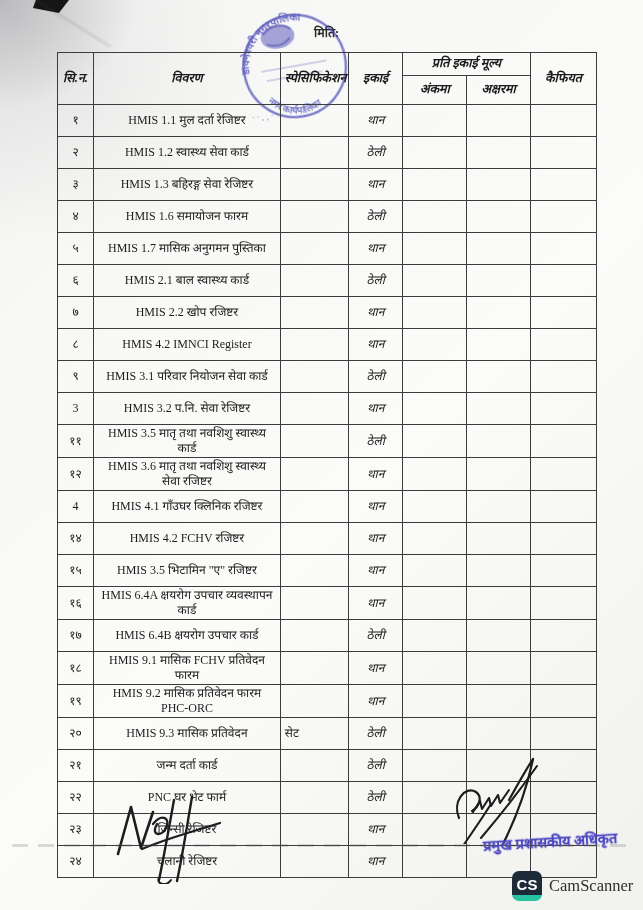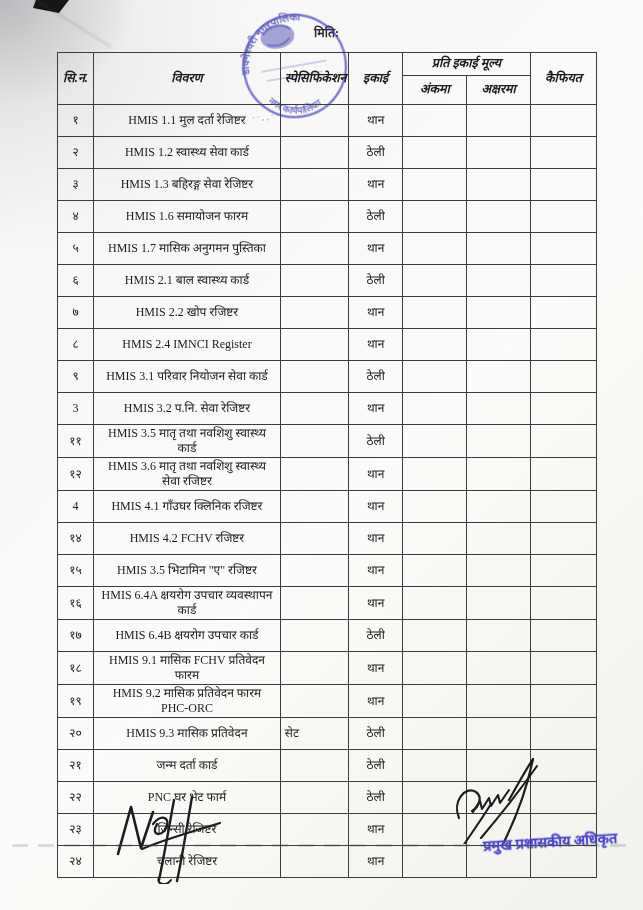--- a/index.html
+++ b/index.html
@@ -35,21 +35,21 @@
     overflow:hidden;background:transparent;
   }
   table.doc thead th{font-weight:bold;text-align:center;font-size:12.5px;font-style:italic;}
   table.doc thead tr.h1 th{height:20px;}
   table.doc thead tr.h2 th{height:26px;}
   th.spec-h{font-size:11px;}
   table.doc td{height:29px;}
   td.c-sn{text-align:center;font-size:12px;}
   td.c-description{text-align:center;padding-left:7px;}
   td.c-specification{text-align:left;padding-left:8px;}
-  td.c-unit{text-align:center;font-size:11.5px;}
+  td.c-unit{text-align:center;font-size:11.5px;font-style:italic;}
   
   .sig{position:absolute;}
   .sig path{fill:none;stroke:#1d1d1d;stroke-linecap:round;stroke-linejoin:round;}
   
   .officer-title{
     position:absolute;left:483px;top:831px;font-size:14.5px;font-weight:bold;color:#4a44c2;
     transform:rotate(-3.5deg);white-space:nowrap;text-shadow:0 0 1px rgba(74,68,194,.55);
     filter:blur(.2px);
   }
   
@@ -177,21 +177,21 @@
           <td class="c-sn">७</td>
           <td class="c-description">HMIS 2.2 खोप रजिष्टर</td>
           <td class="c-specification"></td>
           <td class="c-unit">थान</td>
           <td class="c-in_figures"></td>
           <td class="c-in_words"></td>
           <td class="c-remarks"></td>
         </tr>
         <tr>
           <td class="c-sn">८</td>
-          <td class="c-description">HMIS 2.4  IMNCI Register</td>
+          <td class="c-description">HMIS 4.2  IMNCI Register</td>
           <td class="c-specification"></td>
           <td class="c-unit">थान</td>
           <td class="c-in_figures"></td>
           <td class="c-in_words"></td>
           <td class="c-remarks"></td>
         </tr>
         <tr>
           <td class="c-sn">९</td>
           <td class="c-description">HMIS 3.1  परिवार नियोजन सेवा कार्ड</td>
           <td class="c-specification"></td>
@@ -353,14 +353,20 @@
     <path d="M76,48 C86,30 94,16 100,7" stroke-width="2.2"></path>
     <path d="M100,7 C94,36 84,64 70,92" stroke-width="2.2"></path>
     <path d="M48,86 C70,60 90,34 104,14" stroke-width="2.1"></path>
     <path d="M58,52 C48,68 38,82 30,94" stroke-width="2.1"></path>
   </svg>
 
   <div class="officer-title">प्रमुख प्रशासकीय अधिकृत</div>
 
   <div class="crease"></div>
 
+  <div class="cs-footer">
+    <div class="cs-box">
+      <span>CS</span>
+    </div>
+    <span class="cs-brand">CamScanner</span>
+  </div>
 
 </div>
 
 </body></html>

